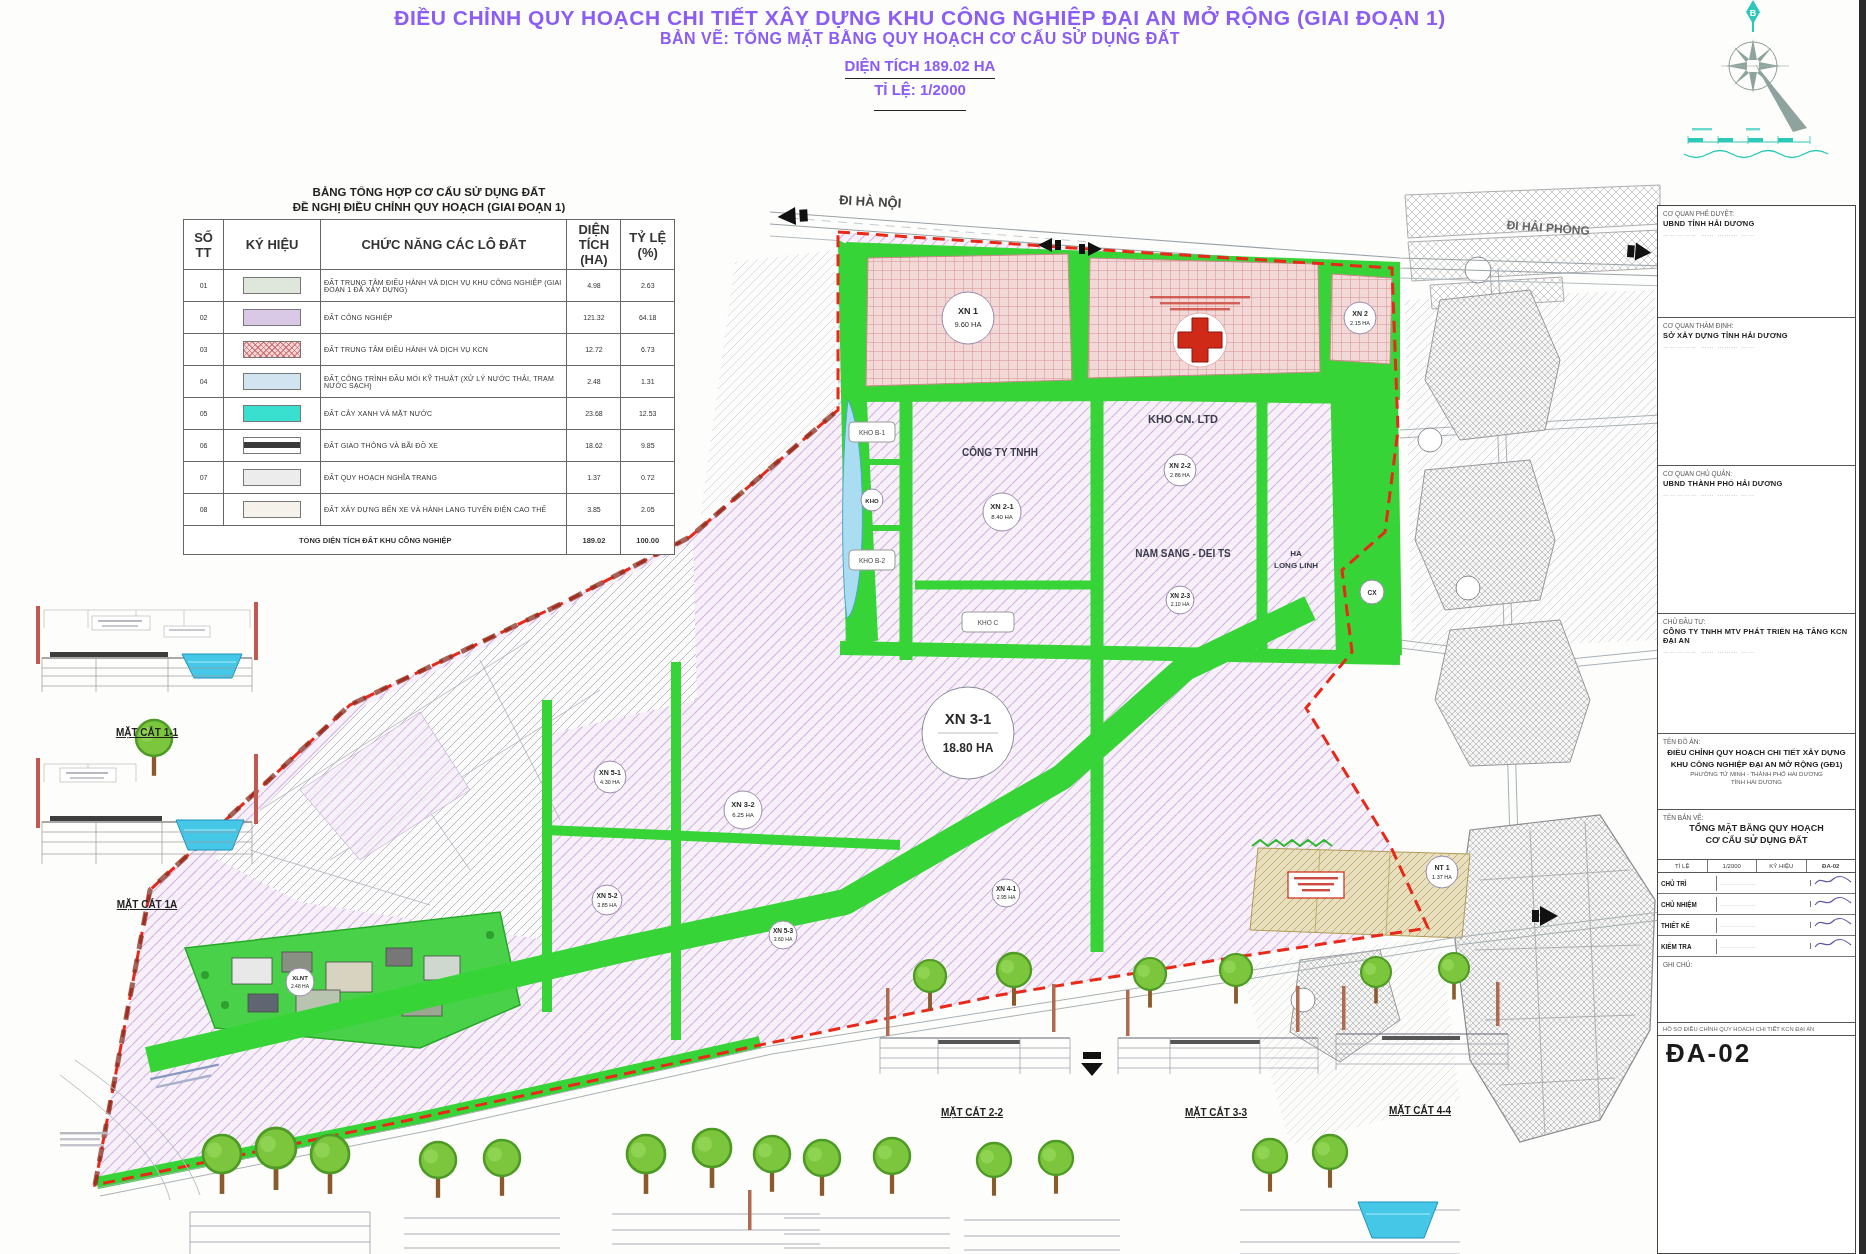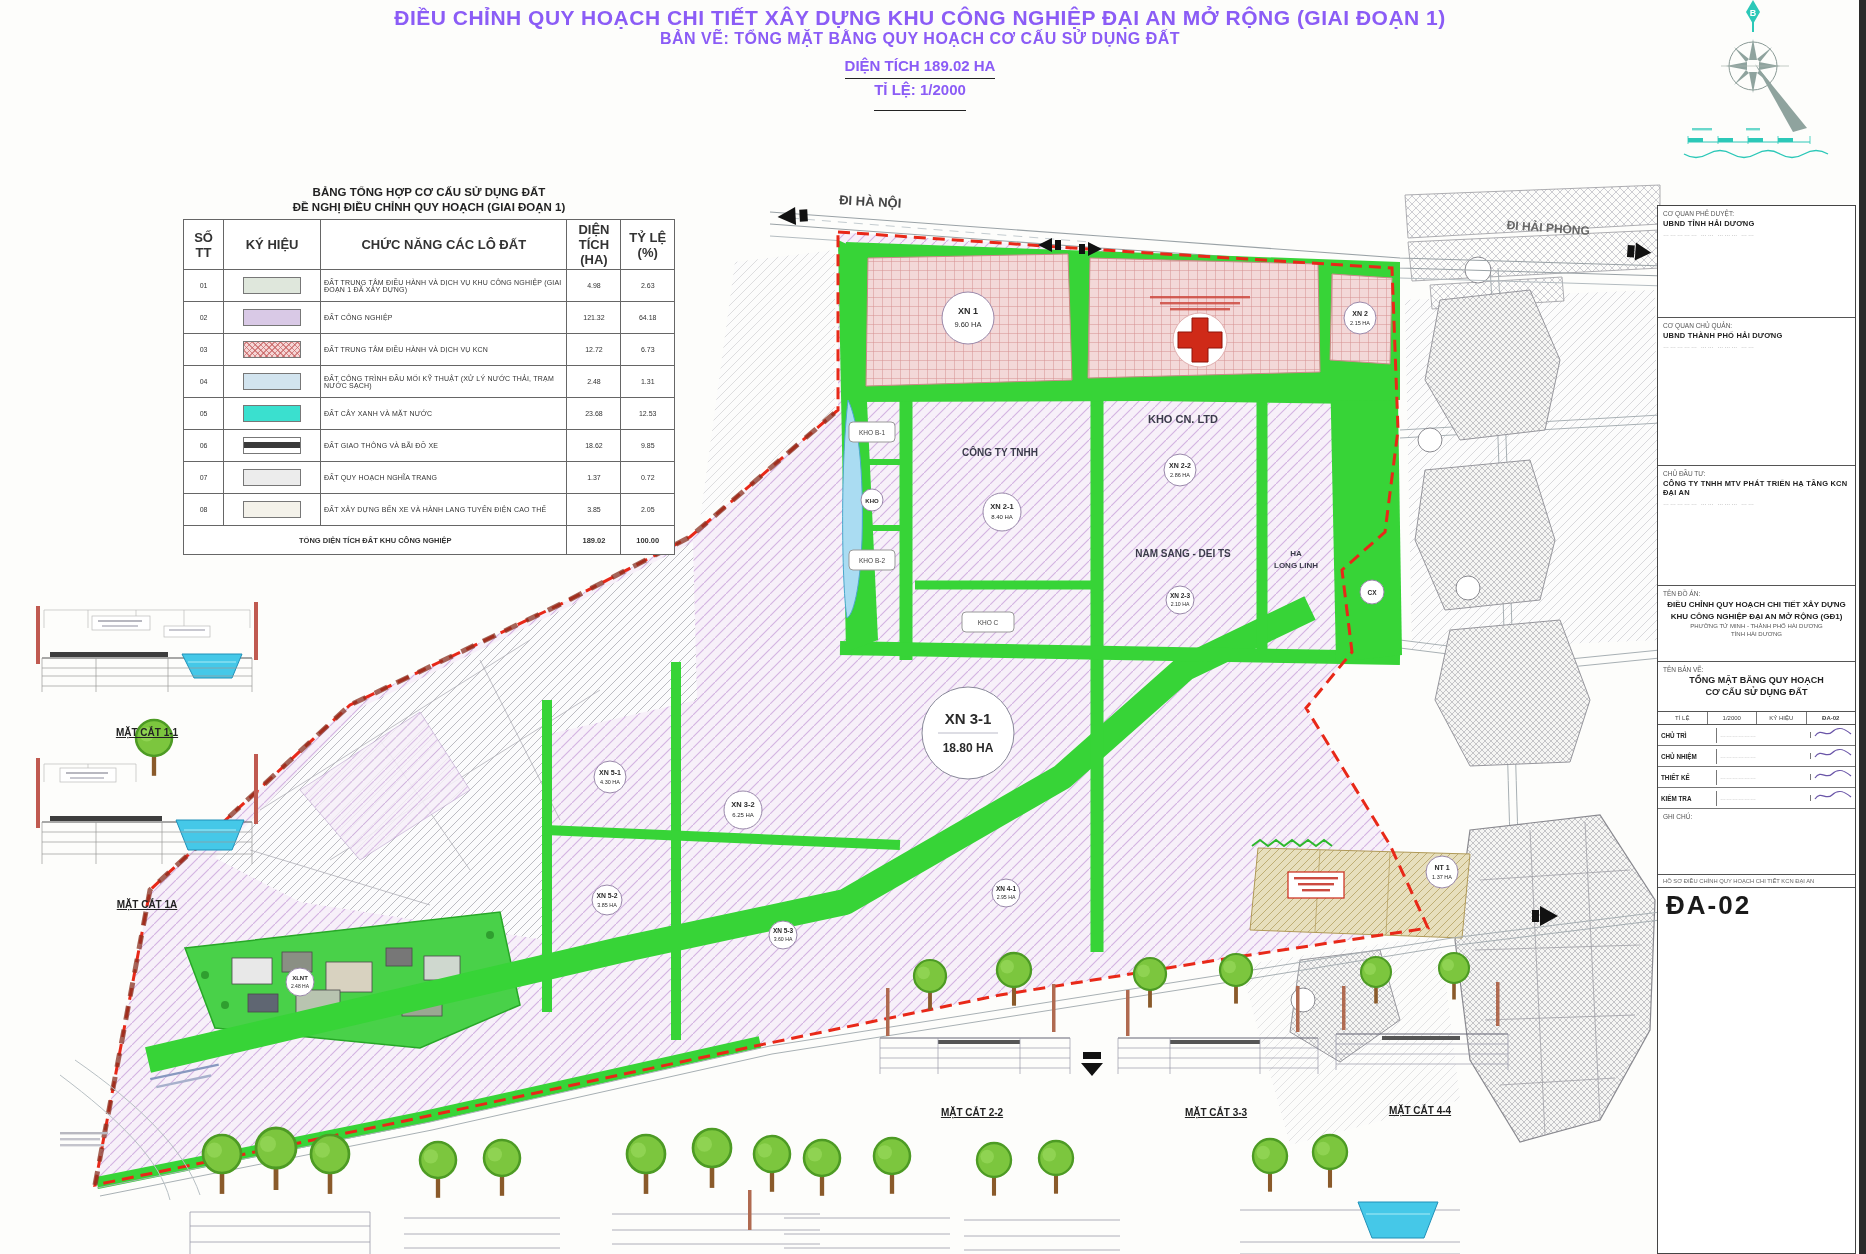--- a/index.html
+++ b/index.html
@@ -565,20 +565,25 @@
     </table>
   </div>
 
   <div class="tblock">
     <div class="tb-box" style="height:112px">
       <div class="tb-lab">CƠ QUAN PHÊ DUYỆT:</div>
       <div class="tb-bold">UBND TỈNH HẢI DƯƠNG</div>
       <div class="tb-fields">……………   ……   ………   ……</div>
     </div>
     <div class="tb-box" style="height:148px">
+      <div class="tb-lab">CƠ QUAN THẨM ĐỊNH:</div>
+      <div class="tb-bold">SỞ XÂY DỰNG TỈNH HẢI DƯƠNG</div>
+      <div class="tb-fields">……………   ……   ………   ……</div>
+    </div>
+    <div class="tb-box" style="height:148px">
       <div class="tb-lab">CƠ QUAN CHỦ QUẢN:</div>
       <div class="tb-bold">UBND THÀNH PHỐ HẢI DƯƠNG</div>
       <div class="tb-fields">……………   ……   ………   ……</div>
     </div>
     <div class="tb-box" style="height:120px">
       <div class="tb-lab">CHỦ ĐẦU TƯ:</div>
       <div class="tb-bold">CÔNG TY TNHH MTV PHÁT TRIỂN HẠ TẦNG KCN ĐẠI AN</div>
       <div class="tb-fields">……………   ……   ………   ……</div>
     </div>
     <div class="tb-box" style="height:76px">

